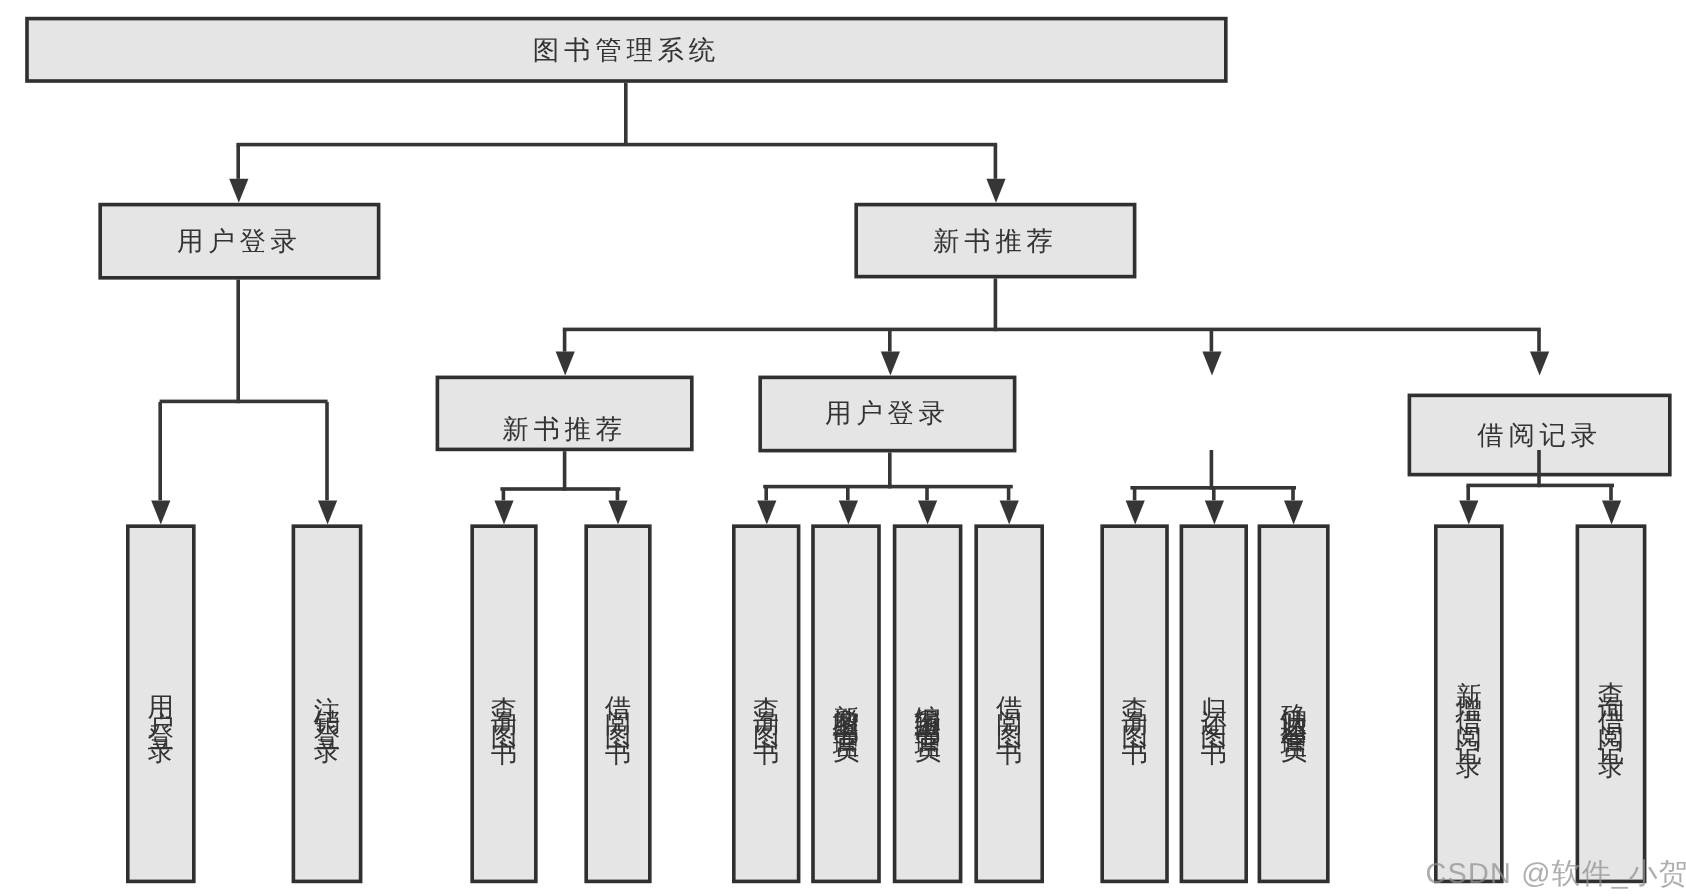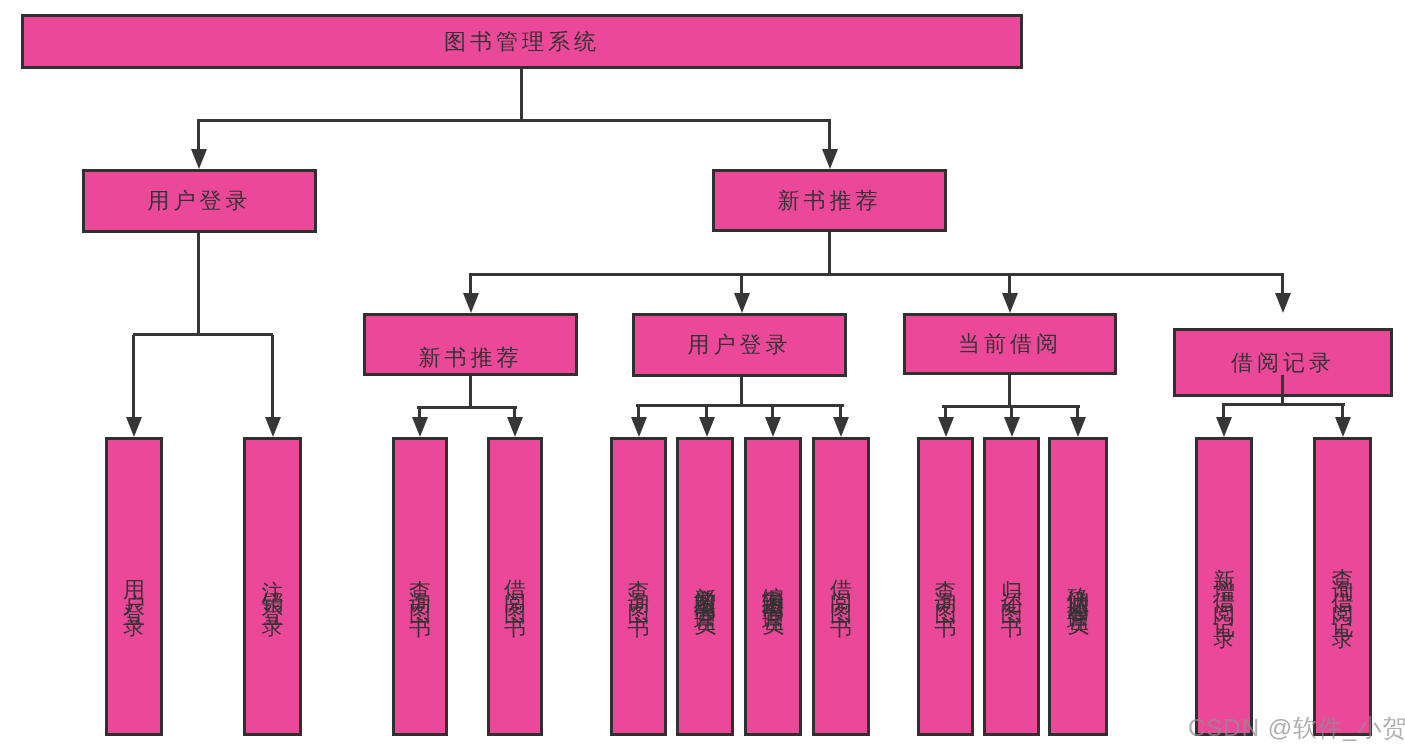--- a/index.html
+++ b/index.html
@@ -7,21 +7,21 @@
     position:relative;
     width:1405px;height:747px;
     background:#ffffff;
     font-family:"Liberation Sans","DejaVu Sans",sans-serif;
     overflow:hidden;
   }
   
   .node{
     position:absolute;
     box-sizing:border-box;
-    background:#ec4899;
+    background:#e5e5e5;
     border:3px solid #303030;
     display:flex;align-items:center;justify-content:center;
     color:#333333;
   }
   .hnode{font-size:22px;letter-spacing:4px;white-space:nowrap;}
   .leaf .vtext{
     writing-mode:vertical-rl;
     text-orientation:mixed;
     font-size:22px;
     letter-spacing:0.55em;
@@ -85,23 +85,20 @@
   <div class="astub" style="left:740px;top:275px;height:18px;"></div>
   <div class="astub" style="left:1008px;top:275px;height:18px;"></div>
   <div class="astub" style="left:1281px;top:275px;height:18px;"></div>
 
   <div class="node hnode" style="left:363px;top:313px;width:215px;height:63px;align-items:flex-end;">
     <span>新书推荐</span>
   </div>
   <div class="node hnode" style="left:632px;top:313px;width:215px;height:64px;">
     <span>用户登录</span>
   </div>
-  <div class="node hnode" style="left:903px;top:313px;width:214px;height:62px;">
-    <span>当前借阅</span>
-  </div>
   <div class="node hnode" style="left:1173px;top:328px;width:220px;height:69px;">
     <span>借阅记录</span>
   </div>
 
   <div class="vline" style="left:469px;top:376px;height:33px;"></div>
   <div class="hline" style="left:417px;top:406px;width:100px;"></div>
   <div class="astub" style="left:418px;top:408px;height:9px;"></div>
   <div class="astub" style="left:513px;top:408px;height:9px;"></div>
 
   <div class="vline" style="left:740px;top:377px;height:30px;"></div>

